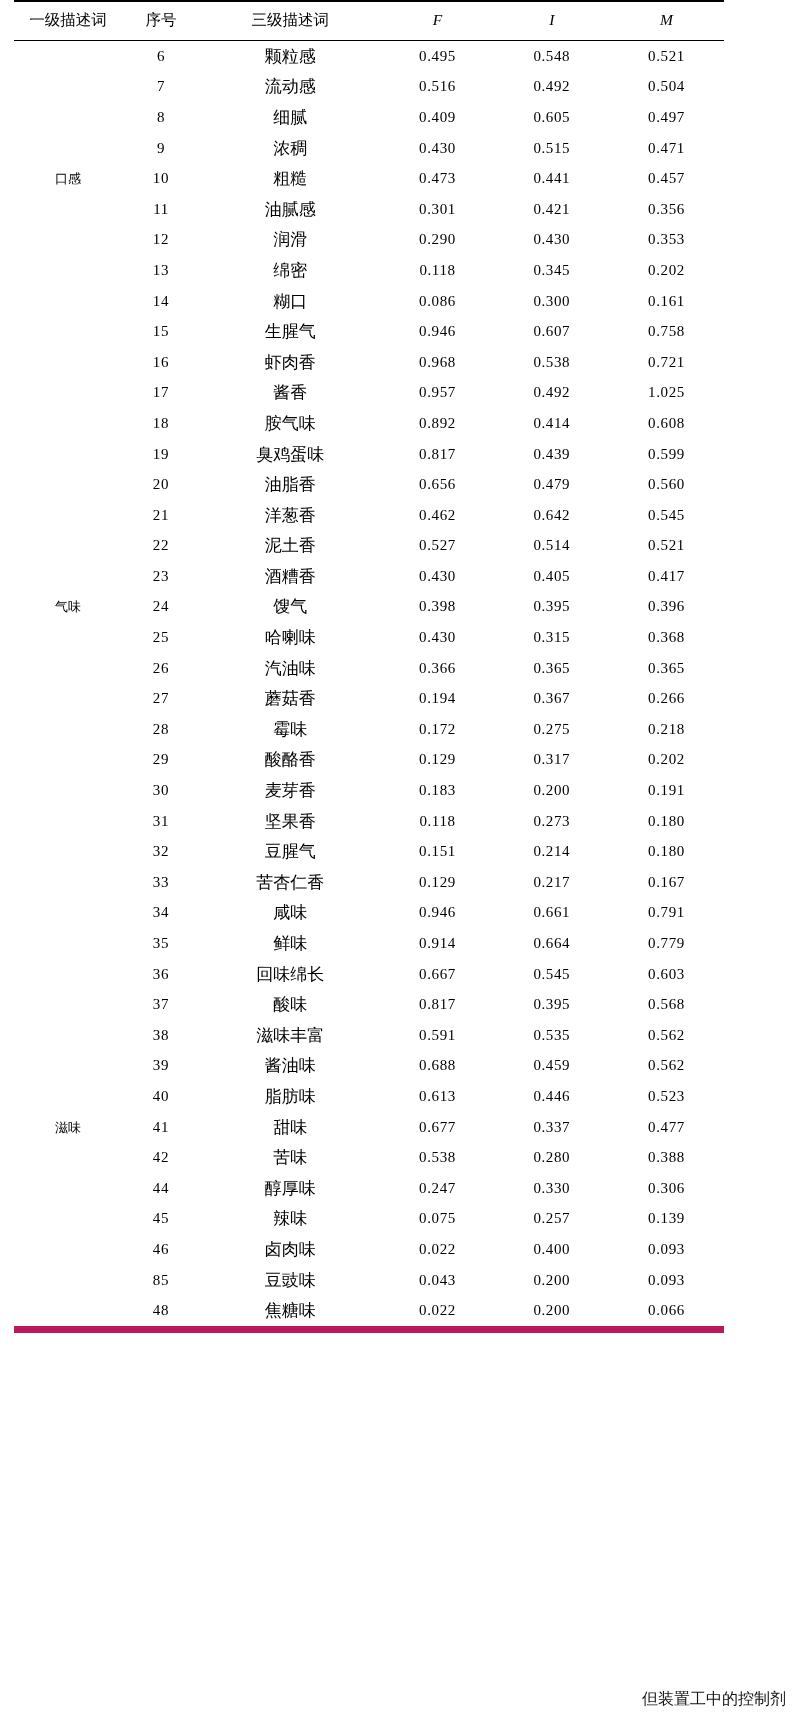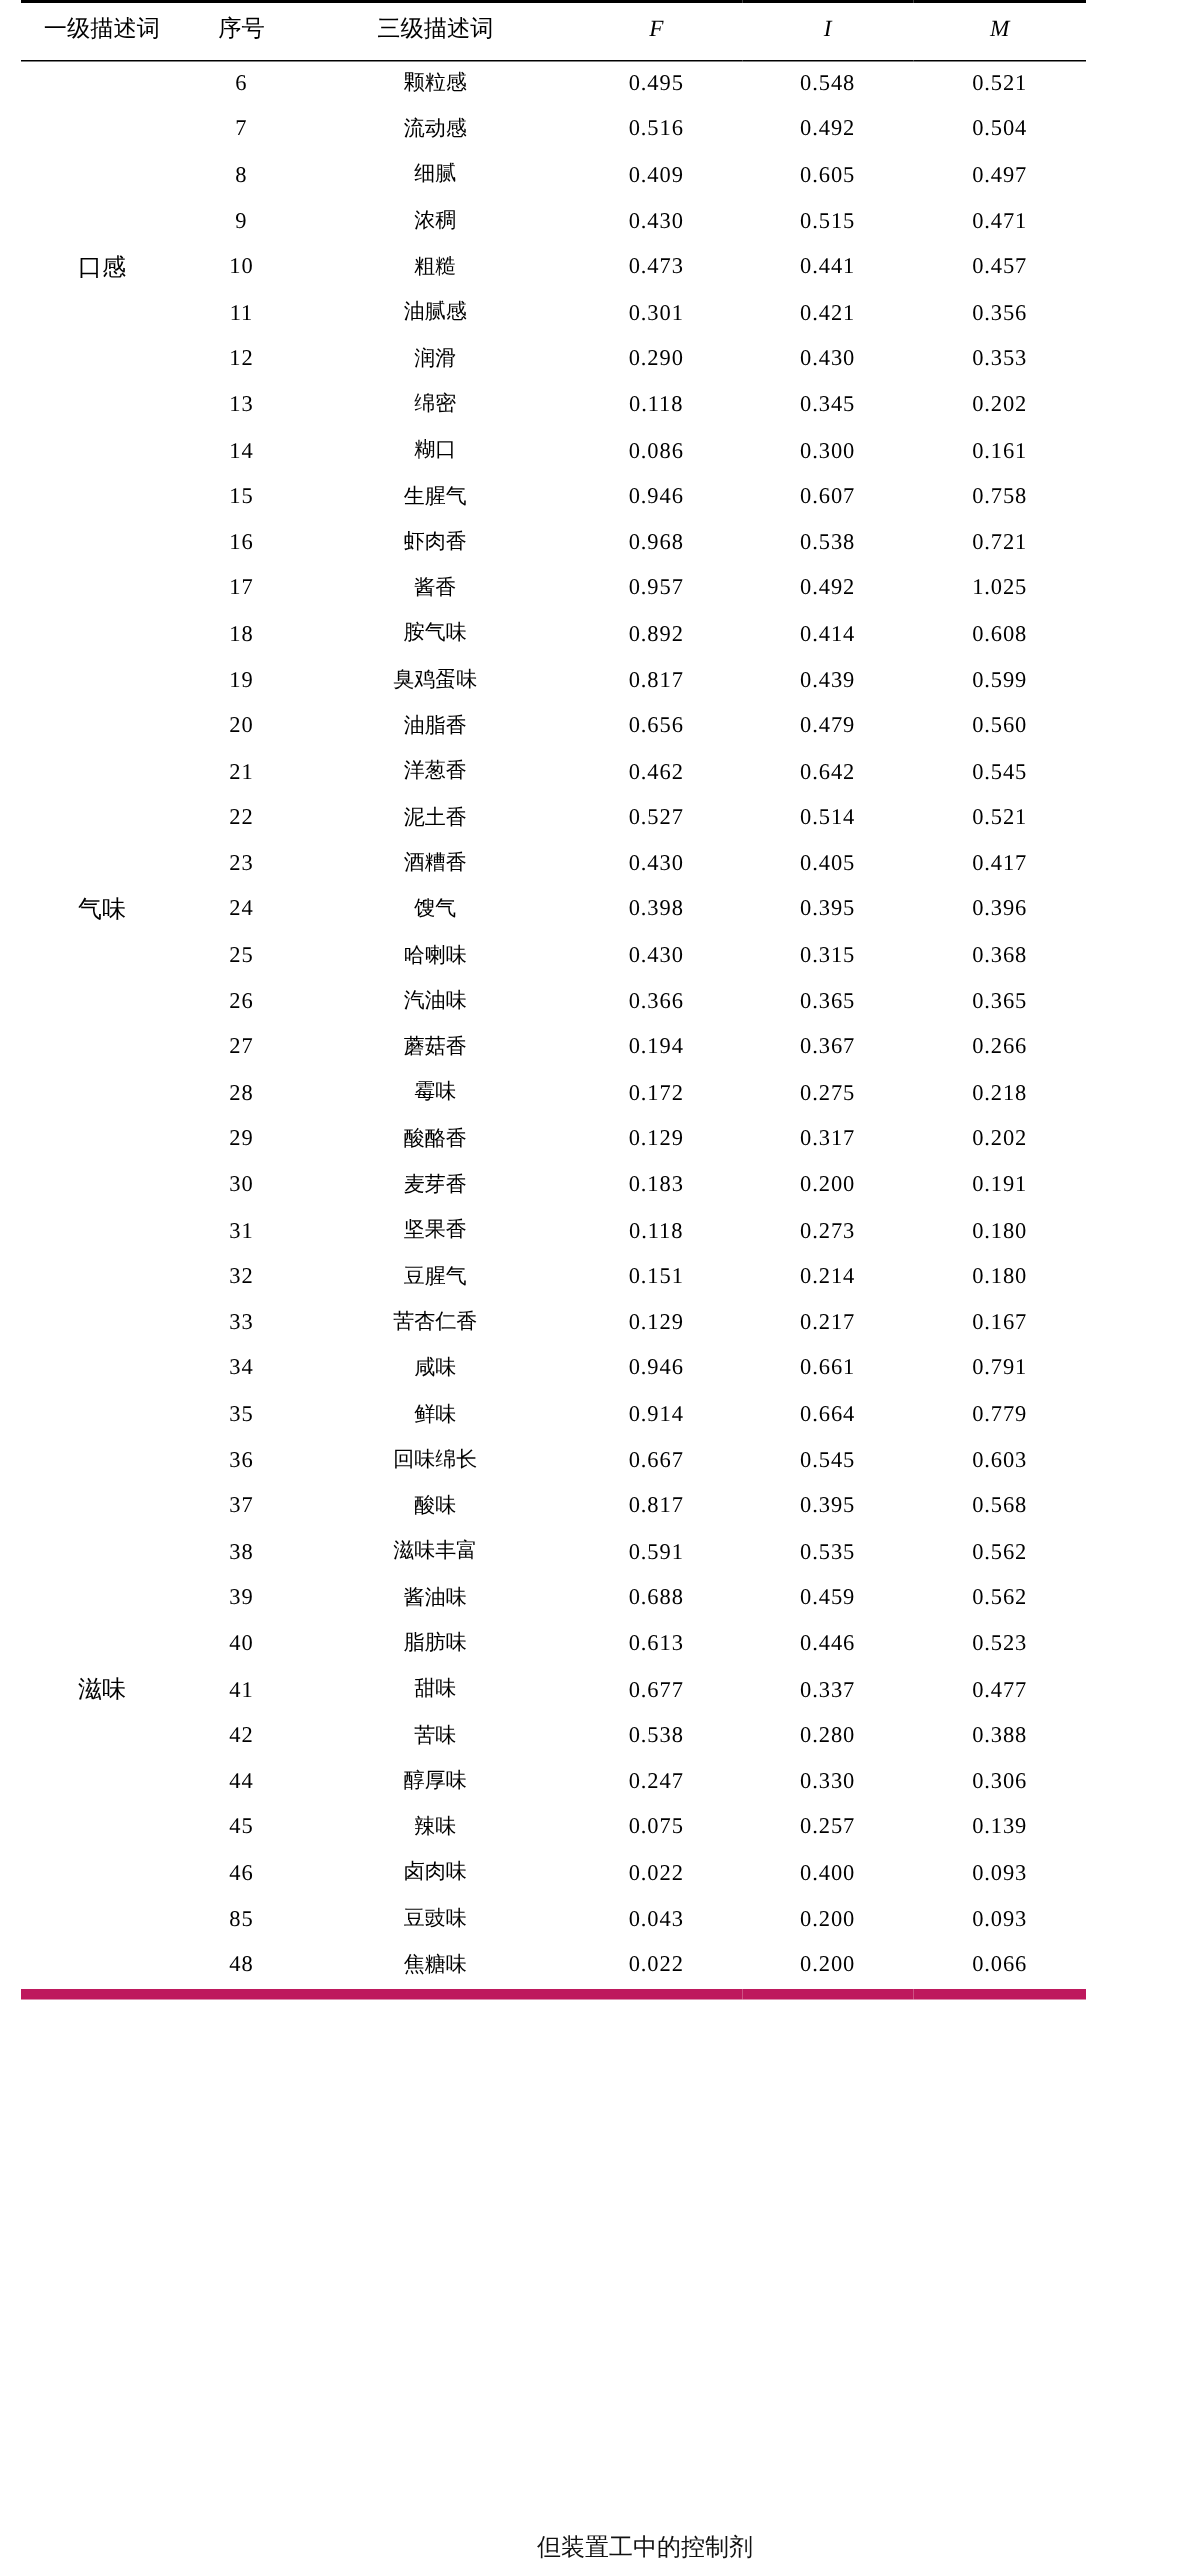--- a/index.html
+++ b/index.html
@@ -55,36 +55,36 @@
   .col-no { width: 11.0%; }
   .col-desc { width: 25.4%; }
   .col-f { width: 16.1%; }
   .col-i { width: 16.1%; }
   .col-m { width: 16.2%; }
   .ital {
     font-style: italic;
     font-size: 16px;
   }
   td.cat-cell {
-    font-size: 16px;
+    font-size: 13px;
   }
   td.num-cell {
     font-size: 15px;
     letter-spacing: 0.6px;
   }
   td.cn-cell {
-    font-size: 14px;
+    font-size: 17px;
   }
   .footer-note {
     position: absolute;
     left: 14px;
     bottom: 0;
     width: 772px;
     font-size: 16px;
-    text-align: center;
+    text-align: right;
     color: #111;
   }
   .footer-note .caption {
     display: inline-block;
     padding-left: 60px;
     white-space: nowrap;
     overflow: hidden;
     height: 20px;
   }
 </style>

